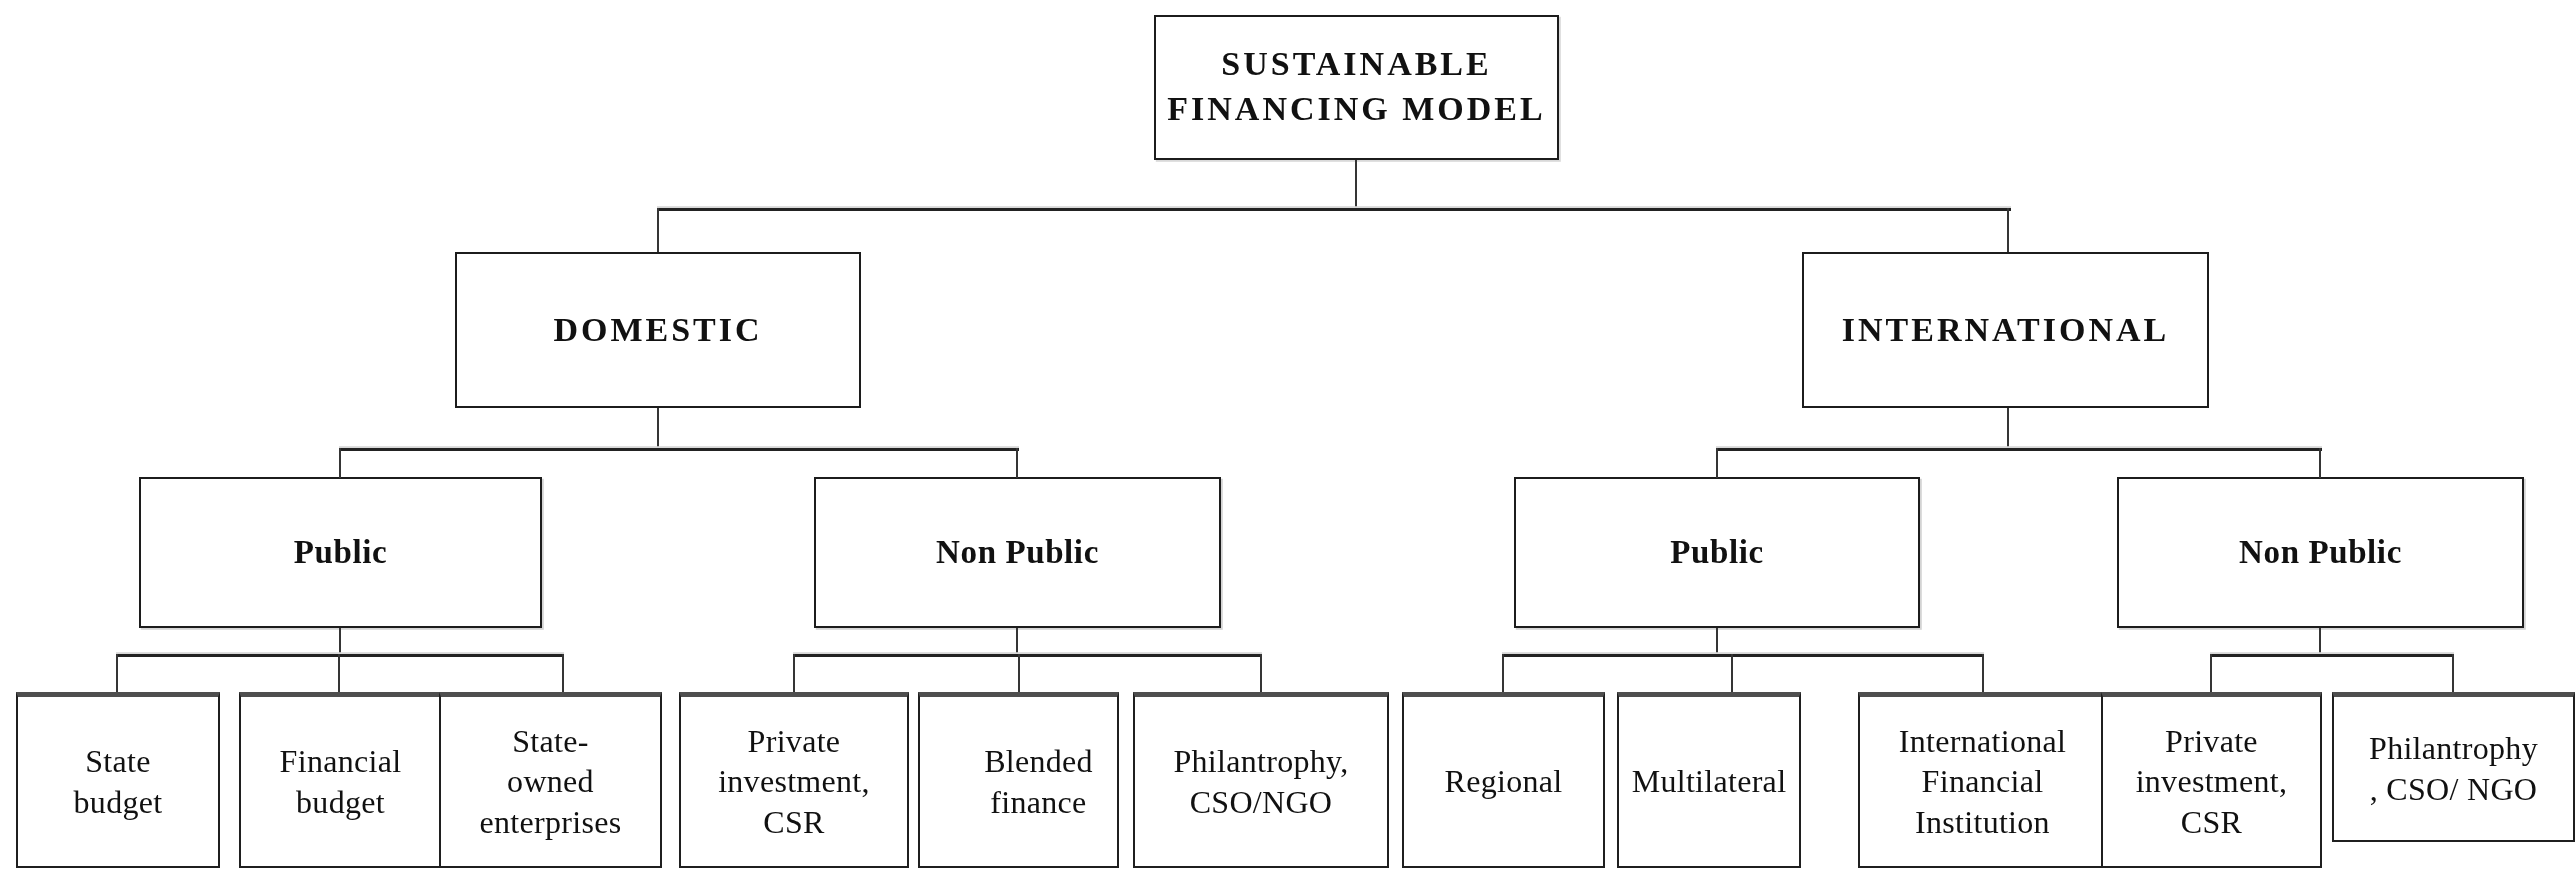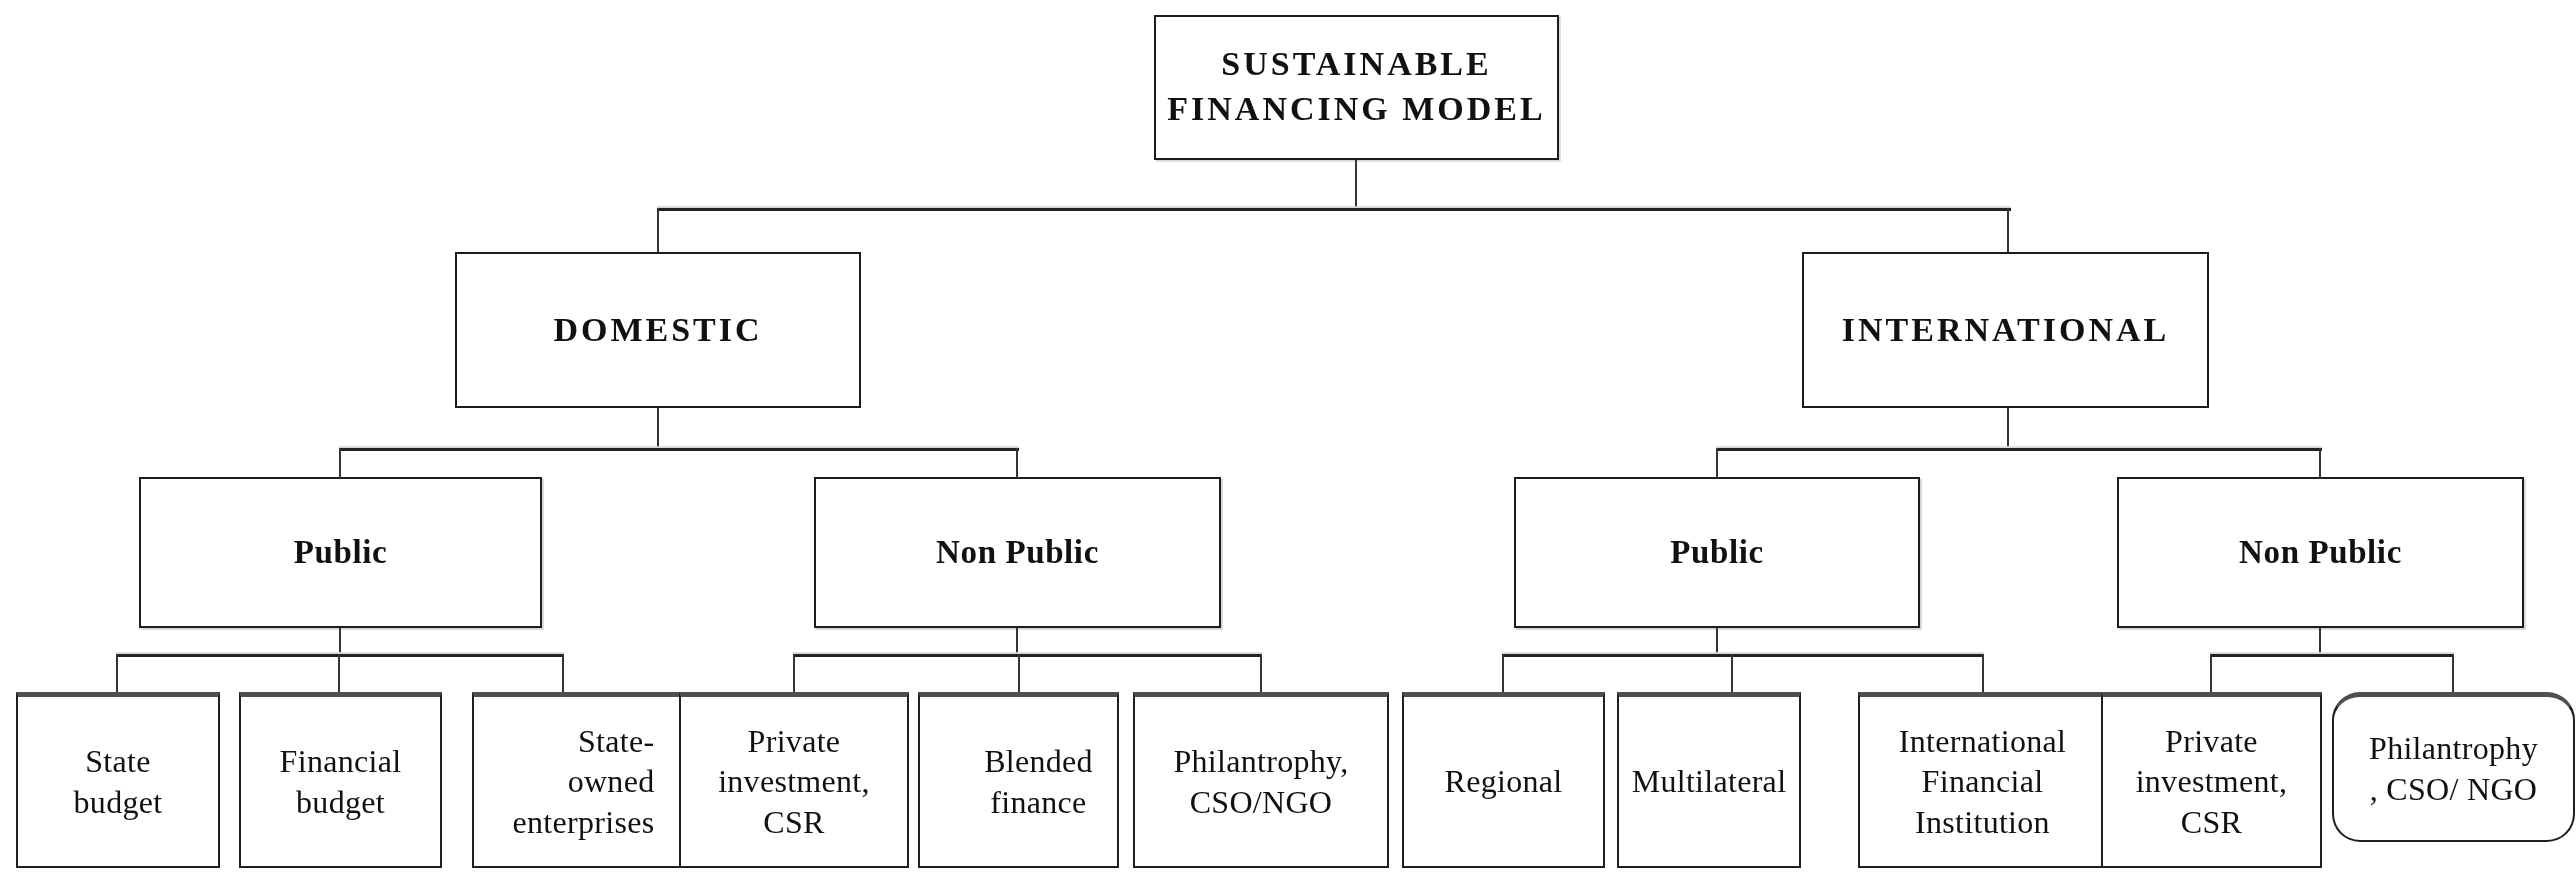--- a/index.html
+++ b/index.html
@@ -97,21 +97,21 @@
   </div>
 
   <div class="box leaf" style="left:16px; top:692px; width:204px; height:176px;">
     <span class="label">State
 budget</span>
   </div>
   <div class="box leaf" style="left:239px; top:692px; width:203px; height:176px;">
     <span class="label">Financial
 budget</span>
   </div>
-  <div class="box leaf" style="left:472px; top:692px; width:223px; height:176px;text-align:right;">
+  <div class="box leaf" style="left:439px; top:692px; width:223px; height:176px;">
     <span class="label">State-
 owned
 enterprises</span>
   </div>
   <div class="box leaf" style="left:679px; top:692px; width:230px; height:176px;">
     <span class="label">Private
 investment,
 CSR</span>
   </div>
   <div class="box leaf" style="left:918px; top:692px; width:201px; height:176px;padding-left:40px;">
@@ -131,21 +131,21 @@
   <div class="box leaf" style="left:1858px; top:692px; width:249px; height:176px;">
     <span class="label">International
 Financial
 Institution</span>
   </div>
   <div class="box leaf" style="left:2101px; top:692px; width:221px; height:176px;">
     <span class="label">Private
 investment,
 CSR</span>
   </div>
-  <div class="box leaf" style="left:2332px; top:692px; width:243px; height:150px;border-radius:28px;">
+  <div class="box leaf" style="left:2332px; top:692px; width:243px; height:150px;">
     <span class="label">Philantrophy
 , CSO/ NGO</span>
   </div>
 
   <div class="v-line" style="left:1355px; top:160px; height:50px;"></div>
   <div class="h-line bar" style="left:657px; top:208px; width:1354px;"></div>
   <div class="v-line" style="left:657px; top:208px; height:44px;"></div>
   <div class="v-line" style="left:2007px; top:208px; height:44px;"></div>
 
   <div class="v-line" style="left:657px; top:408px; height:41px;"></div>

